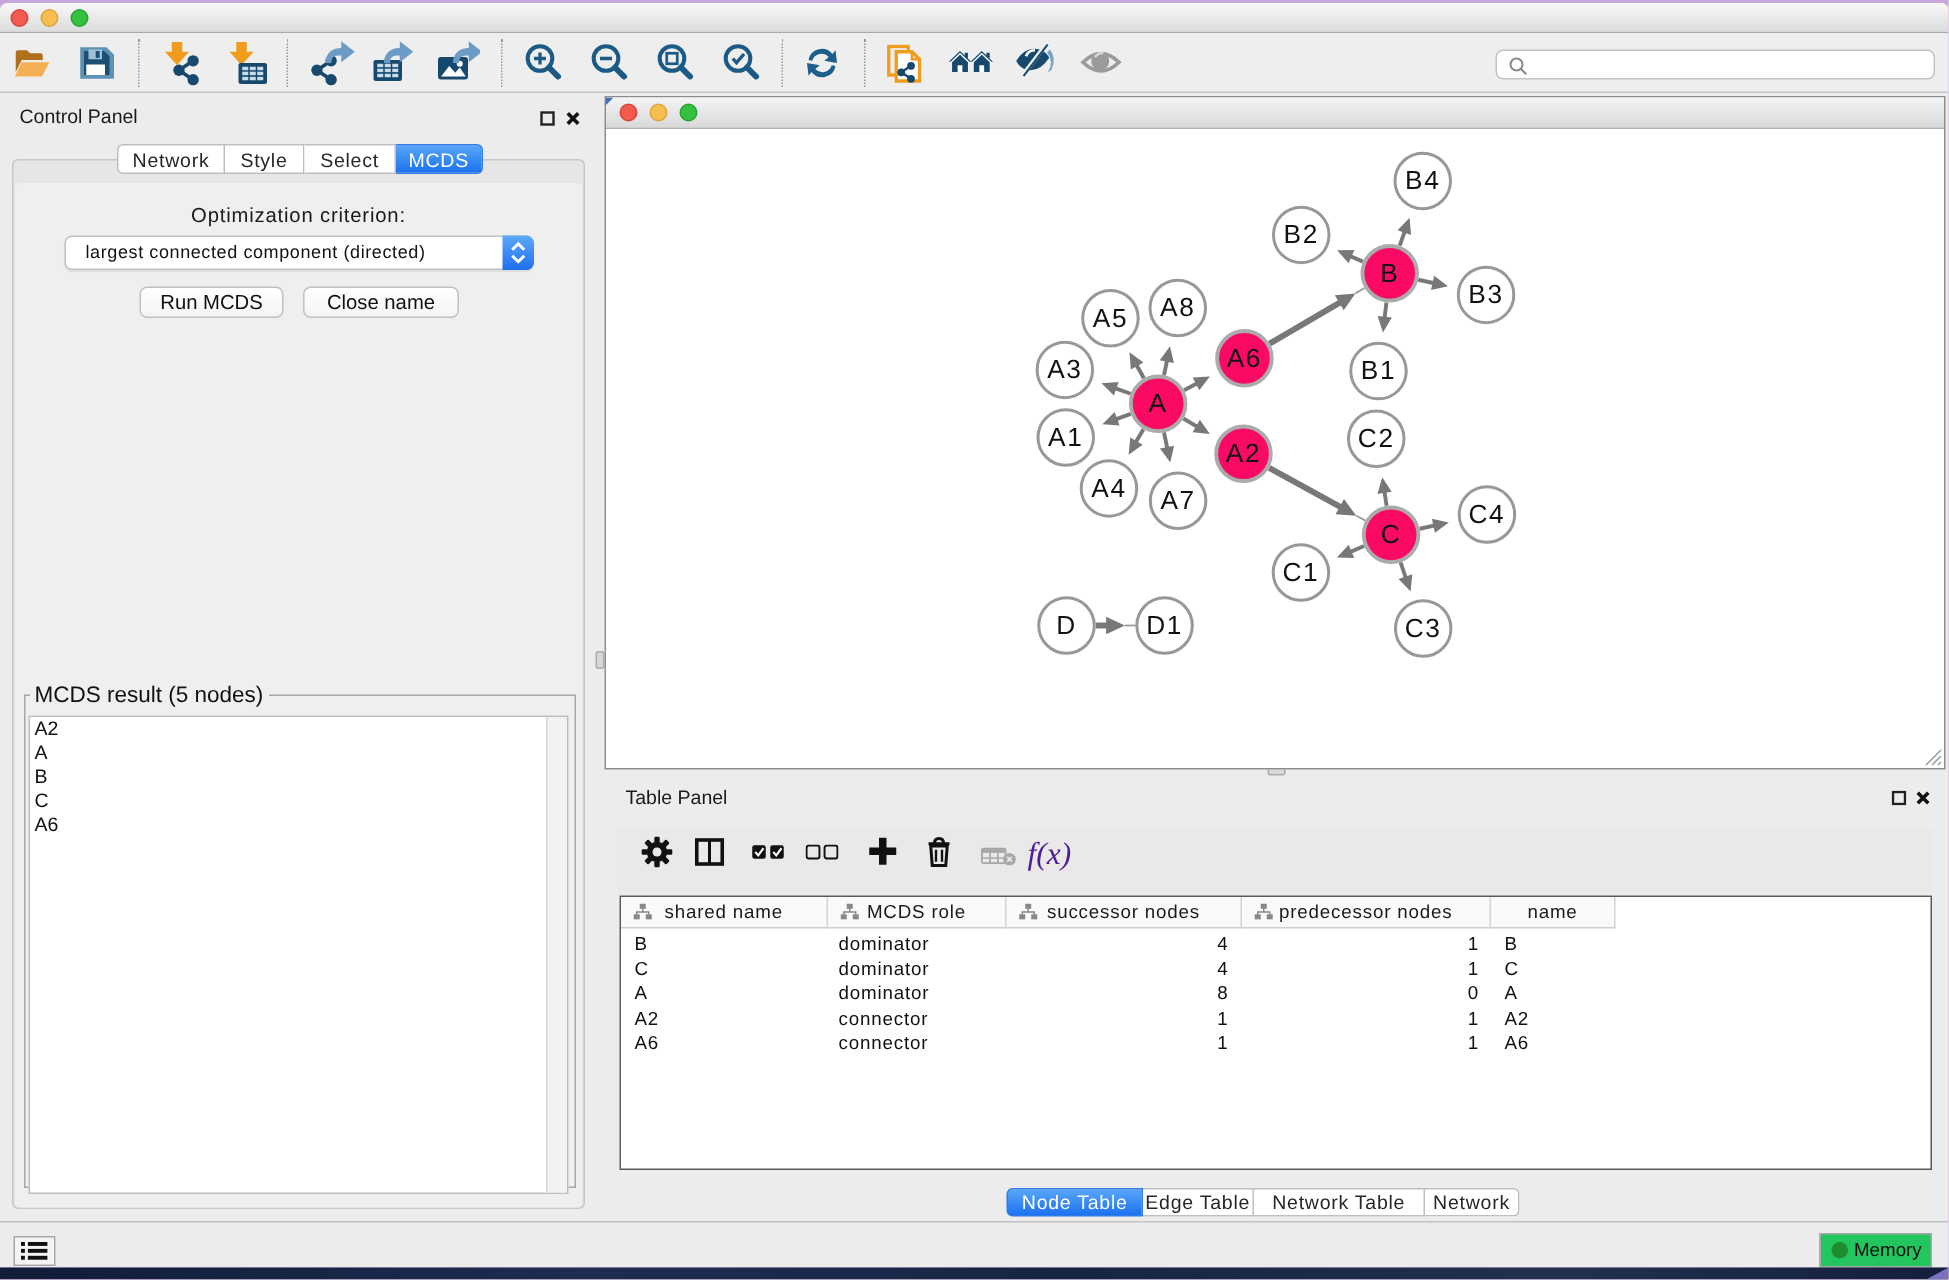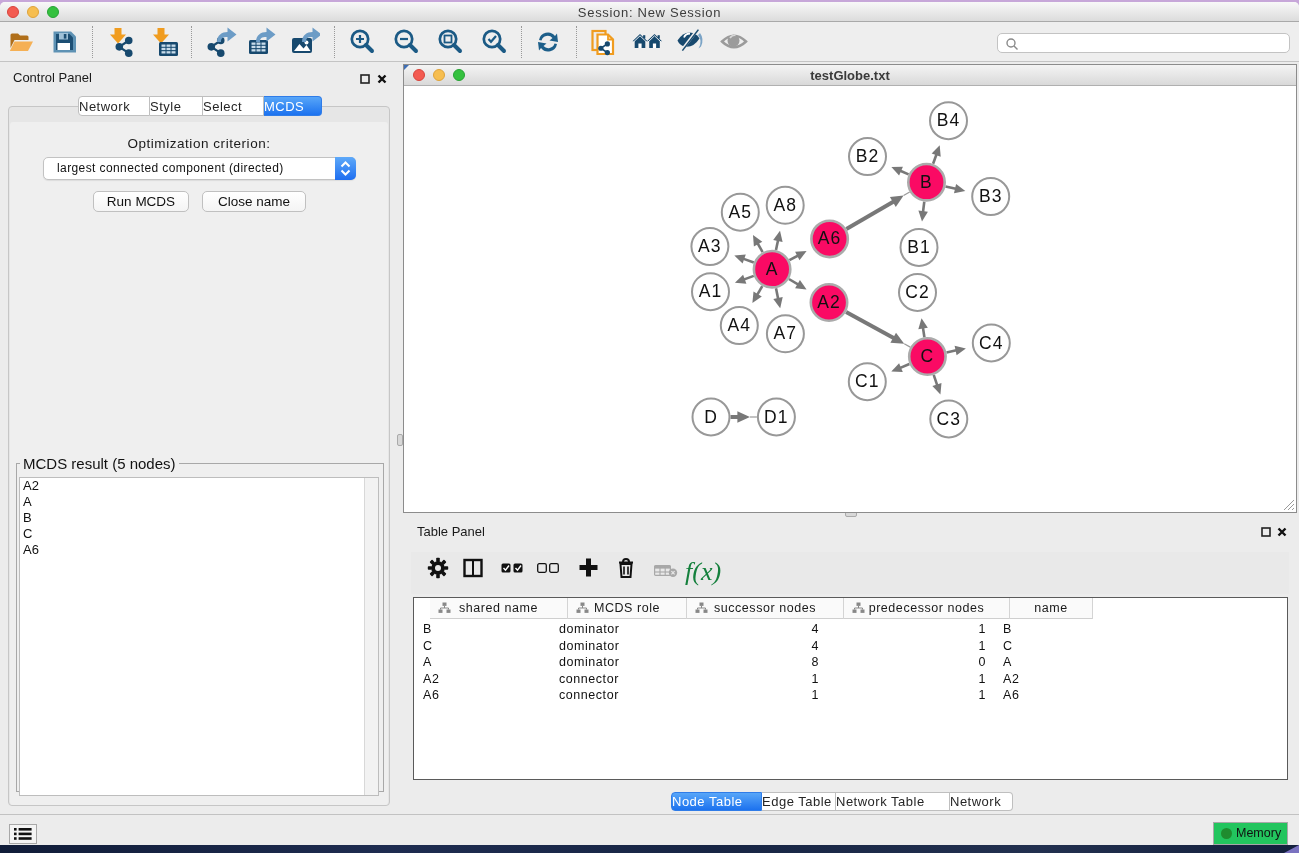--- a/index.html
+++ b/index.html
@@ -10,21 +10,21 @@
 .tl{position:absolute;width:12px;height:12px;border-radius:50%;top:4px}
 #toolbar{position:absolute;left:0;top:22px;width:1299px;height:40px;background:#eeeeee;border-bottom:1px solid #c4c4c4}
 .sep{position:absolute;top:4px;height:32px;width:0;border-left:1px dotted #999}
 .ticon{position:absolute;top:5px}
 #search{position:absolute;left:997px;top:11px;width:293px;height:20px;background:#fff;border:1px solid #c3c3c3;border-radius:5px}
 
 #cp-title{position:absolute;left:13px;top:70px;font-size:13px;color:#1a1a1a}
 #cp-outer{position:absolute;left:8px;top:106px;width:382px;height:700px;border:1px solid #c6c6c6;border-radius:4px;background:#e6e6e6}
 #cp-inner{position:absolute;left:10px;top:122px;width:378px;height:683px;background:#efefef;border-radius:3px}
 .tabrow{position:absolute;display:flex}
-.tab{height:20px;line-height:19px;font-size:13px;color:#262626;background:#fff;border:1px solid #bfbfbf;border-left:none;text-align:left;overflow:hidden;letter-spacing:0.5px}
+.tab{height:20px;line-height:19px;font-size:13px;color:#262626;background:#fff;border:1px solid #bfbfbf;border-left:none;text-align:center;overflow:hidden;letter-spacing:0.5px}
 .tab.first{border-left:1px solid #bfbfbf;border-radius:4px 0 0 4px}
 .tab.last{border-radius:0 4px 4px 0}
 .tab.sel{background:linear-gradient(#58a6f8,#1c72ef);color:#fff;border-color:#2f7ce8}
 #optlabel{position:absolute;left:10px;top:136px;width:378px;text-align:center;font-size:13.5px;color:#1a1a1a;letter-spacing:0.55px}
 #combo{position:absolute;left:43px;top:157px;width:313px;height:23px;background:#fff;border:1px solid #c2c2c2;border-radius:5px;box-shadow:0 1px 1px rgba(0,0,0,0.08)}
 #combo .txt{position:absolute;left:13px;top:3px;font-size:12px;color:#111;letter-spacing:0.4px}
 #combo .cap{position:absolute;right:-1px;top:-1px;width:21px;height:23px;background:linear-gradient(#5ea9f9,#1e6ef0);border-radius:0 5px 5px 0}
 .btn{position:absolute;height:21px;background:linear-gradient(#ffffff,#f4f4f4);border:1px solid #c0c0c0;border-radius:5px;font-size:13.5px;color:#111;text-align:center;line-height:19px}
 fieldset#mcds{position:absolute;left:16px;top:455px;width:368px;height:337px;border:1px solid #a8a8a8;border-radius:0}
 fieldset#mcds legend{font-size:15px;color:#111;margin-left:3px;padding:0 3px}
@@ -33,36 +33,35 @@
 #mcdslist .it{font-size:13px;color:#111;line-height:16px;padding-left:3px}
 
 #net{position:absolute;left:403px;top:64px;width:894px;height:449px;background:#fff;border:1px solid #8c8c8c}
 #net-tb{position:absolute;left:0;top:0;width:892px;height:21px;background:linear-gradient(#f4f4f4,#d9d9d9);border-bottom:1px solid #b0b0b0}
 #net-tb .title{position:absolute;left:0;right:0;top:3px;text-align:center;font-size:13px;font-weight:bold;color:#3a3a3a}
 .ntl{position:absolute;width:12px;height:12px;border-radius:50%;top:4px}
 
 #tp-title{position:absolute;left:417px;top:524px;font-size:13px;color:#1a1a1a}
 #tp-toolbar{position:absolute;left:411px;top:552px;width:878px;height:42px;background:#e9e9e9}
 #ttable{position:absolute;left:413px;top:597px;width:875px;height:183px;background:#fff;border:1px solid #5a5a5a}
-#thead{position:absolute;left:16px;top:0;width:663px;height:21px;background:#fafafa;border-bottom:1px solid #cfcfcf}
+#thead{position:absolute;left:0;top:0;width:663px;height:21px;background:#fafafa;border-bottom:1px solid #cfcfcf}
 .hcell{position:absolute;top:0;height:21px;border-right:1px solid #d4d4d4;font-size:12.5px;color:#1a1a1a;text-align:center;line-height:21px;letter-spacing:0.55px}
 .trow{position:absolute;font-size:12.5px;color:#111;height:17px;line-height:17px;letter-spacing:0.55px}
 .tabrow2{position:absolute;display:flex}
 #statusbar{position:absolute;left:0;top:814px;width:1299px;height:29px;background:#ececec;border-top:1px solid #c2c2c2}
 #memory{position:absolute;right:11px;top:7px;width:75px;height:23px;background:#22c55e;border:1px solid #a8a8a8;font-size:12.5px;color:#111}
 #listbtn{position:absolute;left:9px;top:9px;width:28px;height:20px;background:#f4f4f4;border:1px solid #a8a8a8}
 #deskbottom{position:absolute;left:0;top:845px;width:1299px;height:8px;background:linear-gradient(90deg,#101c38,#1e2c50 30%,#172544 55%,#22304f 80%,#131f3c)}
 svg{display:block}
 </style></head><body>
 <div id="win"></div>
 <div id="titlebar">
     <div class="tl" style="left:7px;background:#f35b51;border:1px solid #d8443c"></div>
     <div class="tl" style="left:27px;background:#f6be50;border:1px solid #dfa33a"></div>
     <div class="tl" style="left:47px;background:#35c13f;border:1px solid #27a335"></div>
-    <div class="title">Session: New Session</div>
   </div>
 <div id="toolbar">
     <div class="sep" style="left:92px"></div>
     <div class="sep" style="left:191px"></div>
     <div class="sep" style="left:334px"></div>
     <div class="sep" style="left:521px"></div>
     <div class="sep" style="left:576px"></div>
     <svg class="ticon" style="left:7px;top:5px" width="30" height="30" viewBox="0 0 30 30">
       <path d="M3.5 8 q0-1.5 1.5-1.5 h6 l2 2 h7 q1.5 0 1.5 1.5 v3 l-14 0 -4 8 z" fill="#b06f1a"></path>
       <path d="M7.5 14.5 h18.5 l-5 9.5 H2.8 z" fill="#f5b055"></path>
@@ -236,21 +235,20 @@
       <div class="sb"></div>
     </div>
   </fieldset>
 <div class="abs" style="left:397px;top:434px;width:6px;height:12px;background:#d8d8d8;border:1px solid #aaa;border-radius:2px"></div>
 <div class="abs" style="left:845px;top:511px;width:12px;height:6px;background:#d8d8d8;border:1px solid #aaa;border-radius:2px"></div>
 <div id="net">
     <div id="net-tb">
       <div class="ntl" style="left:8.5px;background:#f35b51;border:1px solid #d8443c"></div>
       <div class="ntl" style="left:28.5px;background:#f6be50;border:1px solid #dfa33a"></div>
       <div class="ntl" style="left:48.5px;background:#35c13f;border:1px solid #27a335"></div>
-      <div class="title">testGlobe.txt</div>
     </div>
     <svg style="position:absolute;left:0;top:0" width="5" height="5">
       <path d="M0 0 L5 0 L0 5 z" fill="#3f6fb5"></path>
     </svg>
     <svg style="position:absolute;right:1px;bottom:1px" width="12" height="12">
       <path d="M11 1 L1 11 M11 5 L5 11 M11 9 L9 11" stroke="#9a9a9a" stroke-width="1"></path>
     </svg>
   </div>
 <svg id="graph" width="893" height="427" font-family="Liberation Sans, sans-serif" style="position:absolute;left:404px;top:86px;-webkit-text-stroke:0.5px #111;letter-spacing:1.1px">
     <line x1="358.6" y1="166.2" x2="353.1" y2="156.3" stroke="#787878" stroke-width="2.6"></line>
@@ -392,21 +390,21 @@
     </svg>
     <svg class="abs" style="left:243px;top:13px" width="24" height="12" viewBox="0 0 24 12">
       <rect x="0.6" y="0.6" width="15.8" height="9.8" rx="1" fill="none" stroke="#a8a8a8" stroke-width="1.2"></rect>
       <rect x="0.6" y="0.6" width="15.8" height="3" fill="#a8a8a8"></rect>
       <line x1="6" y1="0.6" x2="6" y2="10.4" stroke="#a8a8a8" stroke-width="1.1"></line>
       <line x1="11.2" y1="0.6" x2="11.2" y2="10.4" stroke="#a8a8a8" stroke-width="1.1"></line>
       <line x1="0.6" y1="7" x2="16.4" y2="7" stroke="#a8a8a8" stroke-width="1.1"></line>
       <circle cx="19" cy="7.8" r="4.2" fill="#a8a8a8"></circle>
       <path d="M17.4 6.2 l3.2 3.2 M20.6 6.2 l-3.2 3.2" stroke="#e9e9e9" stroke-width="1.2"></path>
     </svg>
-    <div class="abs" style="left:274px;top:5px;font-family:'Liberation Serif',serif;font-style:italic;font-size:26px;color:#15803d">f(x)</div>
+    <div class="abs" style="left:274px;top:5px;font-family:'Liberation Serif',serif;font-style:italic;font-size:21px;color:#4c1d95">f(x)</div>
   </div>
 <div id="ttable">
     <div id="thead">
       <div class="hcell" style="left:0px;width:138px"><span style="position:absolute;left:8px;top:4px">
           <svg width="13" height="12" viewBox="0 0 13 12" style="vertical-align:-1px">
             <rect x="4.5" y="0.5" width="4" height="3.4" fill="#888"></rect>
             <rect x="0.5" y="7.5" width="4" height="3.4" fill="#888"></rect>
             <rect x="8.5" y="7.5" width="4" height="3.4" fill="#888"></rect>
             <path d="M6.5 4 v2 M2.5 7.5 v-1.5 h8 v1.5" fill="none" stroke="#888" stroke-width="1"></path>
           </svg>

